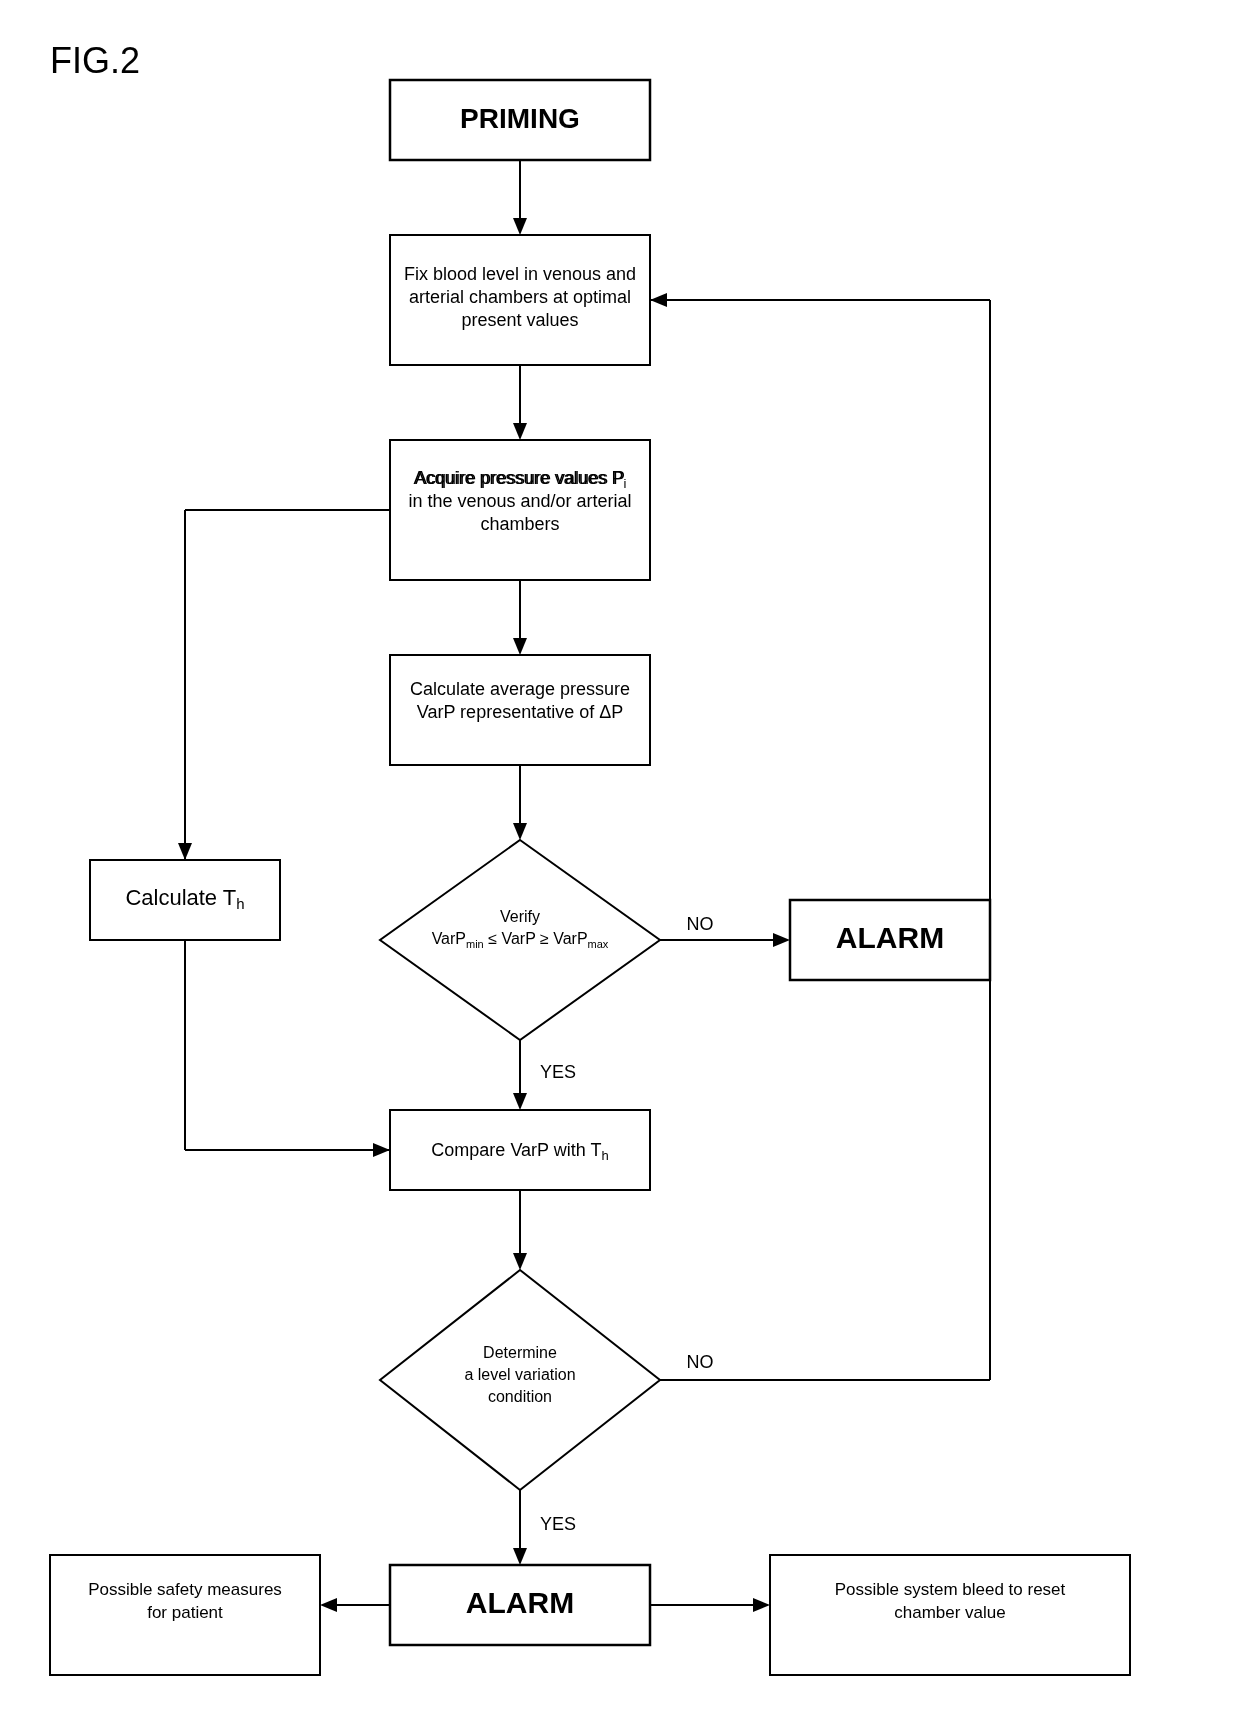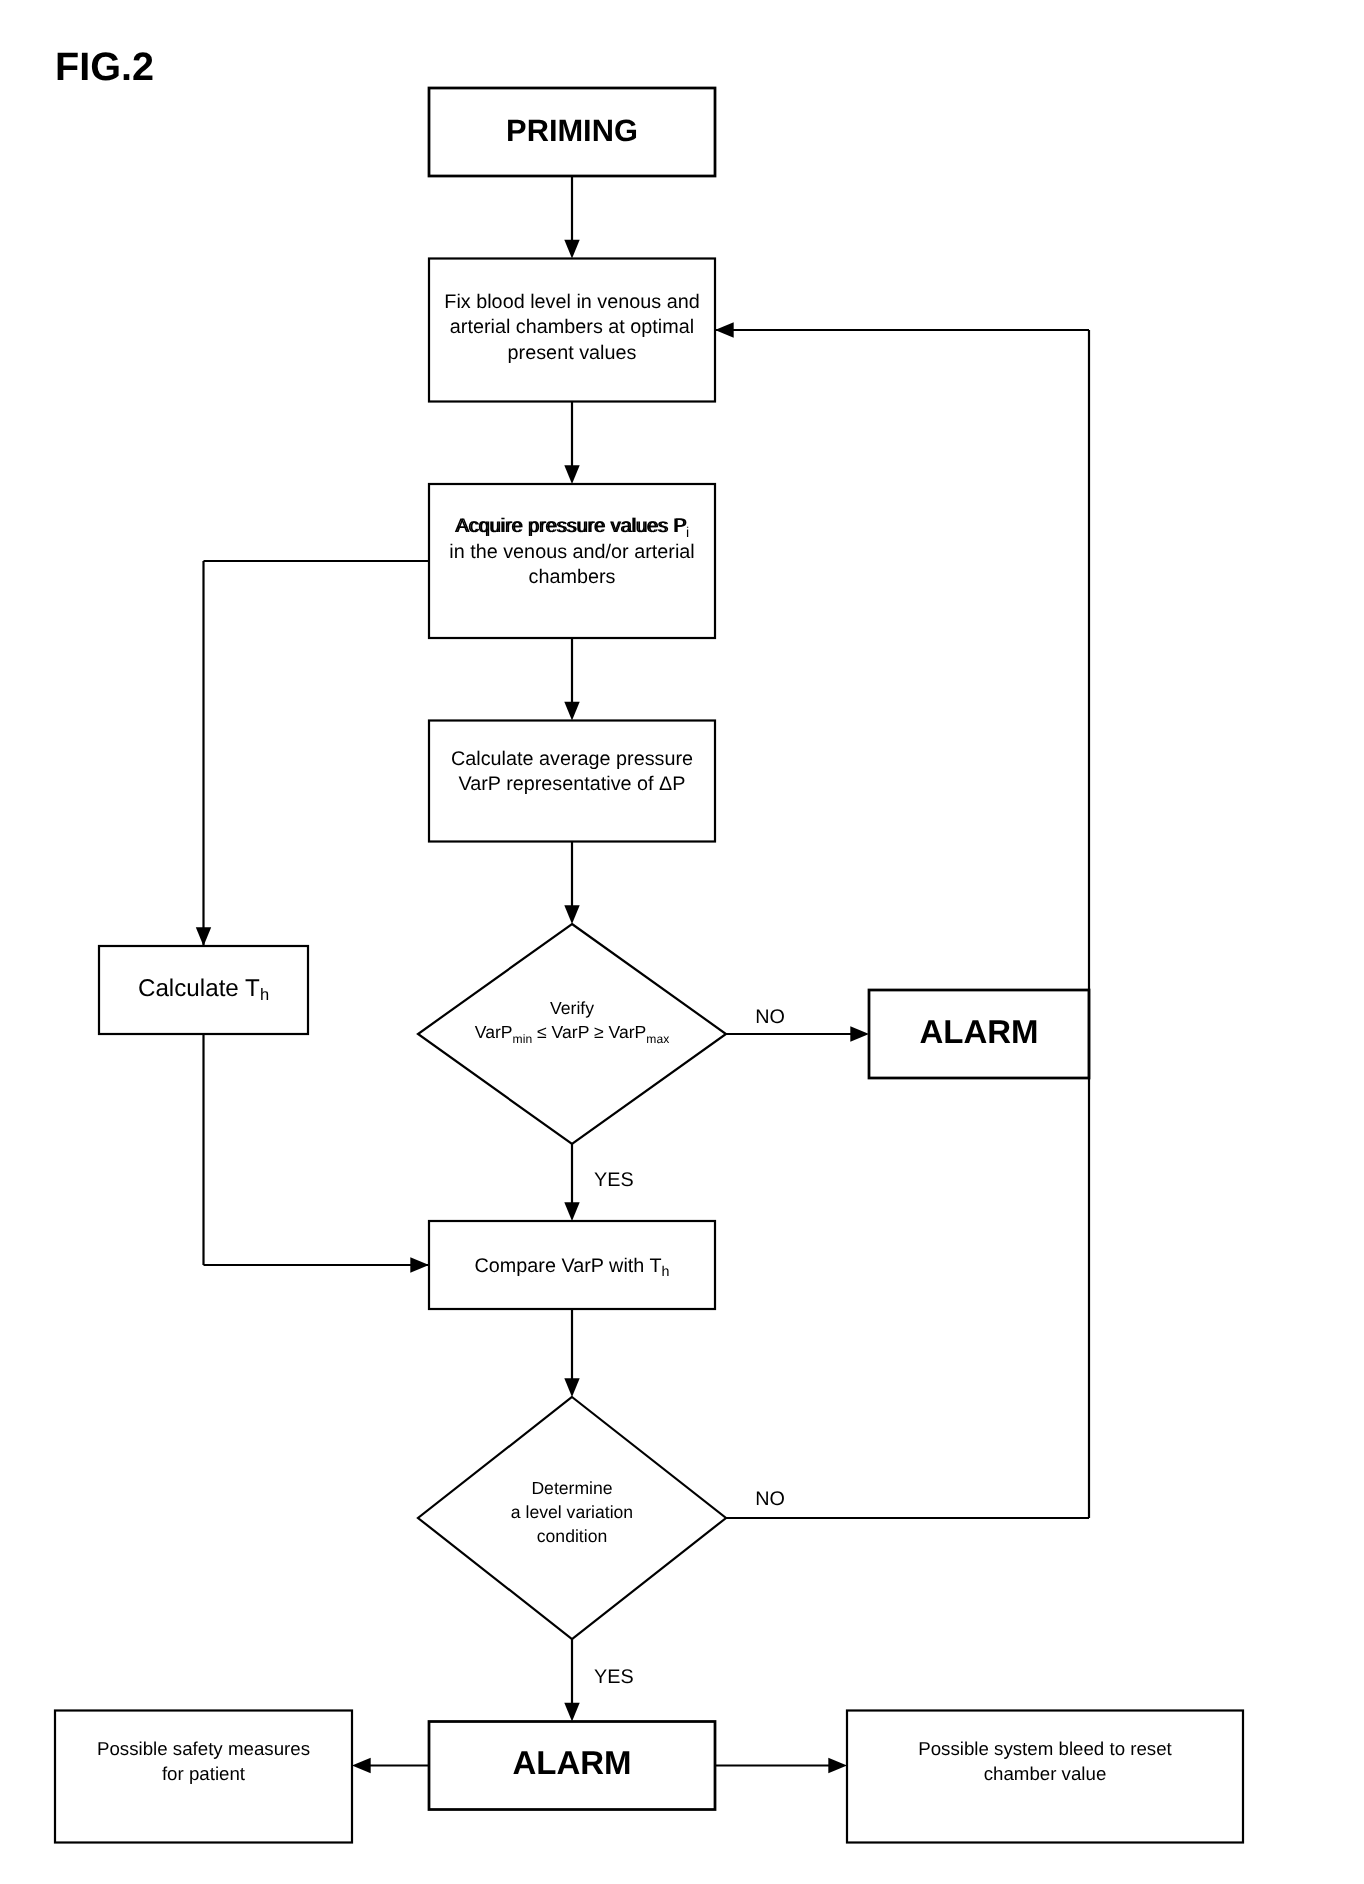--- a/index.html
+++ b/index.html
@@ -10,21 +10,21 @@
       font-family: Arial, sans-serif;
       position: relative;
       overflow: hidden;
     }
 
     .fig-label {
       position: absolute;
       top: 40px;
       left: 50px;
       font-size: 36px;
-      font-weight: bold;
+      font-weight: normal;
       font-family: Arial, sans-serif;
     }
 
     
     .flowchart-svg {
       position: absolute;
       top: 0;
       left: 0;
       width: 1240px;
       height: 1713px;

